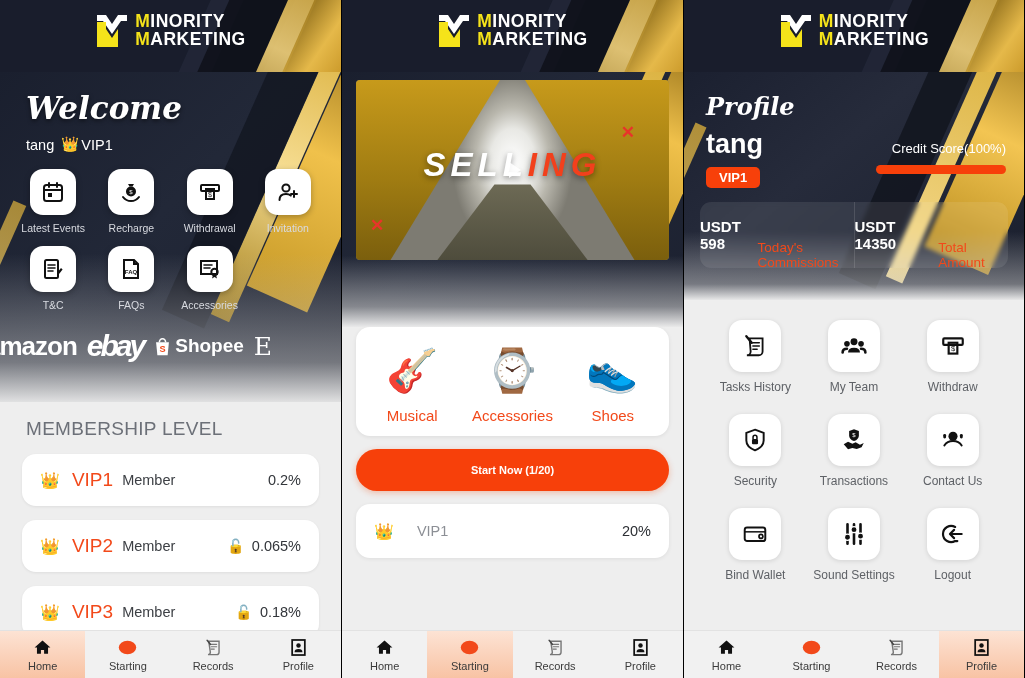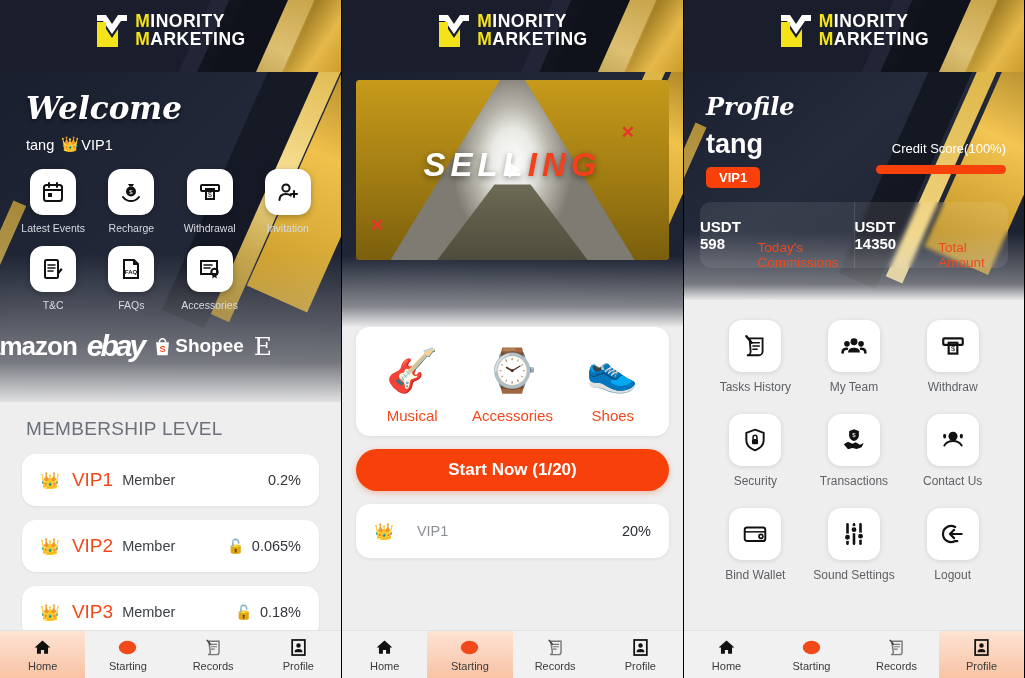--- a/index.html
+++ b/index.html
@@ -179,21 +179,21 @@
   .prod-card {
     margin: 0 14px; background: #fff; border-radius: 14px;
     padding: 12px 6px 12px 6px; display: flex;
     box-shadow: 0 1px 4px rgba(0,0,0,.08);
   }
   .prod { flex: 1; display: flex; flex-direction: column; align-items: center; cursor: pointer; }
   .prod-img { height: 62px; display: flex; align-items: center; justify-content: center; font-size: 42px; }
   .prod-name { margin-top: 6px; color: #f2491a; font-size: 15px; }
   .start-btn {
     margin: 13px 14px 0 14px; height: 42px; border-radius: 21px;
-    background: #f7400a; color: #fff; font-size: 17px; font-weight: bold;
+    background: #f7400a; color: #fff; font-size: 11px; font-weight: bold;
     display: flex; align-items: center; justify-content: center; cursor: pointer;
     box-shadow: 0 2px 6px rgba(240,70,10,.3);
   }
   .viprow {
     margin: 13px 14px 0 14px; background: #fff; border-radius: 14px;
     height: 54px; display: flex; align-items: center; padding: 0 18px;
     box-shadow: 0 1px 4px rgba(0,0,0,.07); cursor: pointer;
   }
   .viprow .lbl { color: #8c8f95; font-size: 14.5px; margin-left: 11px; }
   .viprow .pct { margin-left: auto; color: #2c2f34; font-size: 14.5px; font-weight: 500; }

